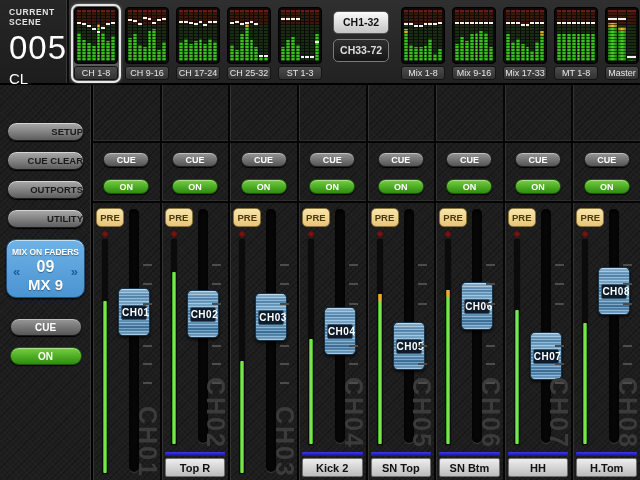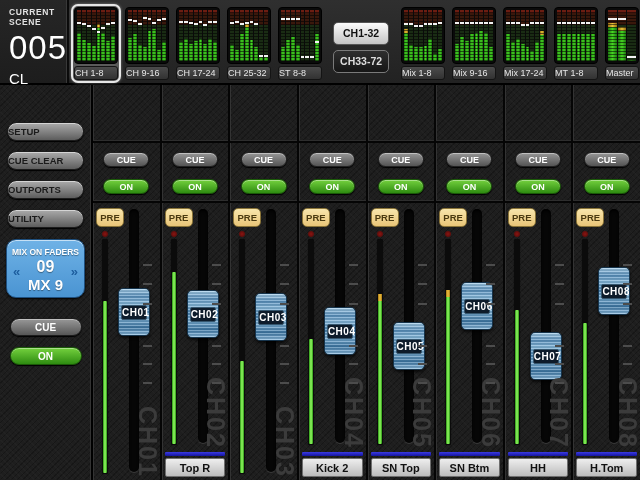--- a/index.html
+++ b/index.html
@@ -30,34 +30,34 @@
   .mbar { flex:1; position:relative; overflow:hidden;
           background:linear-gradient(180deg,#63201o,#000); }
   .mbar { background:linear-gradient(180deg,#6b1d12 0 5%, #3a180c 5% 30%, #1a2c14 30% 100%); }
   .mbar::after { content:""; position:absolute; inset:0;
                  background:repeating-linear-gradient(180deg, transparent 0 2px, rgba(0,0,0,.55) 2px 3px); }
   .mbar-fill { position:absolute; bottom:0; left:0; width:100%;
                background:linear-gradient(90deg,#1d7a10,#46d422,#1d7a10); }
   .mbar-yellow { position:absolute; left:0; width:100%; height:4px;
                  background:linear-gradient(90deg,#9a6f12,#e8c238,#9a6f12); }
   .mbar-dash { position:absolute; left:0; width:100%; height:2px; background:#f2f2f2; z-index:2; }
-  .mlabel { margin-top:2px; height:14px; line-height:13px; font-size:9px; color:#e6e6e6;
+  .mlabel { margin-top:2px; height:14px; line-height:13px; text-align:center; font-size:9px; color:#e6e6e6;
             background:linear-gradient(#4c4c4c,#323232); border:1px solid #141414; border-radius:3px; }
 
-  #bankcol { display:flex; flex-direction:column; gap:5px; margin:18px 9px 0 7px;justify-content:center; }
+  #bankcol { display:flex; flex-direction:column; gap:5px; margin:7px 9px 0 7px;justify-content:center; }
   .bankbtn { width:56px; height:23px; border-radius:5px; font-size:10.5px; font-weight:bold;
              text-align:center; line-height:21px; }
   .bankbtn.sel { background:linear-gradient(#fbfbfb,#c4c4c4); color:#111; border:1px solid #555; }
   .bankbtn.unsel { background:linear-gradient(#2e2e2e,#161616); color:#ddd; border:1px solid #7a7a7a; }
 
   
   #sidebar { position:absolute; left:0; top:85px; width:93px; bottom:0;
              border-right:2px solid #000; box-shadow:inset -1px 0 0 #333;
              display:flex; flex-direction:column; align-items:center; }
-  .side-pill { width:77px; height:19px; border-radius:10px; text-align:left; line-height:18px;
+  .side-pill { width:77px; height:19px; border-radius:10px; text-align:right; line-height:18px;
                font-size:9.5px; font-weight:bold; color:#1b1b1b;
                background:linear-gradient(#ababab,#5d5d5d); border:1px solid #1c1c1c;
                box-shadow:inset 0 1px 0 rgba(255,255,255,.5), 0 1px 1px #000; }
   .side-pill.first { margin-top:37px; }
   .side-pill + .side-pill { margin-top:10px; }
 
   #mixpanel { width:79px; height:59px; margin-top:11px; border-radius:10px;
               background:linear-gradient(#6fb2e6,#4a94d2); border:1px solid #1e4f7e;
               box-shadow:inset 0 1px 0 rgba(255,255,255,.6), 0 1px 2px #000;
               color:#fff; text-align:center; position:relative; }
@@ -321,21 +321,21 @@
             </div>
             <div class="mbar">
               <div class="mbar-fill" style="height: 0%;"></div>
               <div class="mbar-dash" style="bottom: 6%;"></div>
             </div>
             <div class="mbar">
               <div class="mbar-fill" style="height: 52%;"></div>
               <div class="mbar-dash" style="bottom: 36%;"></div>
             </div>
           </div>
-          <div class="mlabel">ST 8-8</div>
+          <div class="mlabel">ST 1-3</div>
         </div>
         <div id="bankcol">
           <div class="bankbtn sel">CH1-32</div>
           <div class="bankbtn unsel">CH33-72</div>
         </div>
         <div class="mwrap">
           <div class="mblock">
             <div class="mbar">
               <div class="mbar-fill" style="height: 62%;"></div>
               <div class="mbar-yellow" style="bottom: calc(62% - 4px);"></div>
@@ -438,21 +438,21 @@
             <div class="mbar">
               <div class="mbar-fill" style="height: 38%;"></div>
               <div class="mbar-dash" style="bottom: 72%;"></div>
             </div>
             <div class="mbar">
               <div class="mbar-fill" style="height: 58%;"></div>
               <div class="mbar-yellow" style="bottom: calc(58% - 4px);"></div>
               <div class="mbar-dash" style="bottom: 72%;"></div>
             </div>
           </div>
-          <div class="mlabel">Mix 17-24</div>
+          <div class="mlabel">Mix 17-33</div>
         </div>
         <div class="mwrap">
           <div class="mblock">
             <div class="mbar">
               <div class="mbar-fill" style="height: 52%;"></div>
               <div class="mbar-dash" style="bottom: 72%;"></div>
             </div>
             <div class="mbar">
               <div class="mbar-fill" style="height: 52%;"></div>
               <div class="mbar-dash" style="bottom: 72%;"></div>

